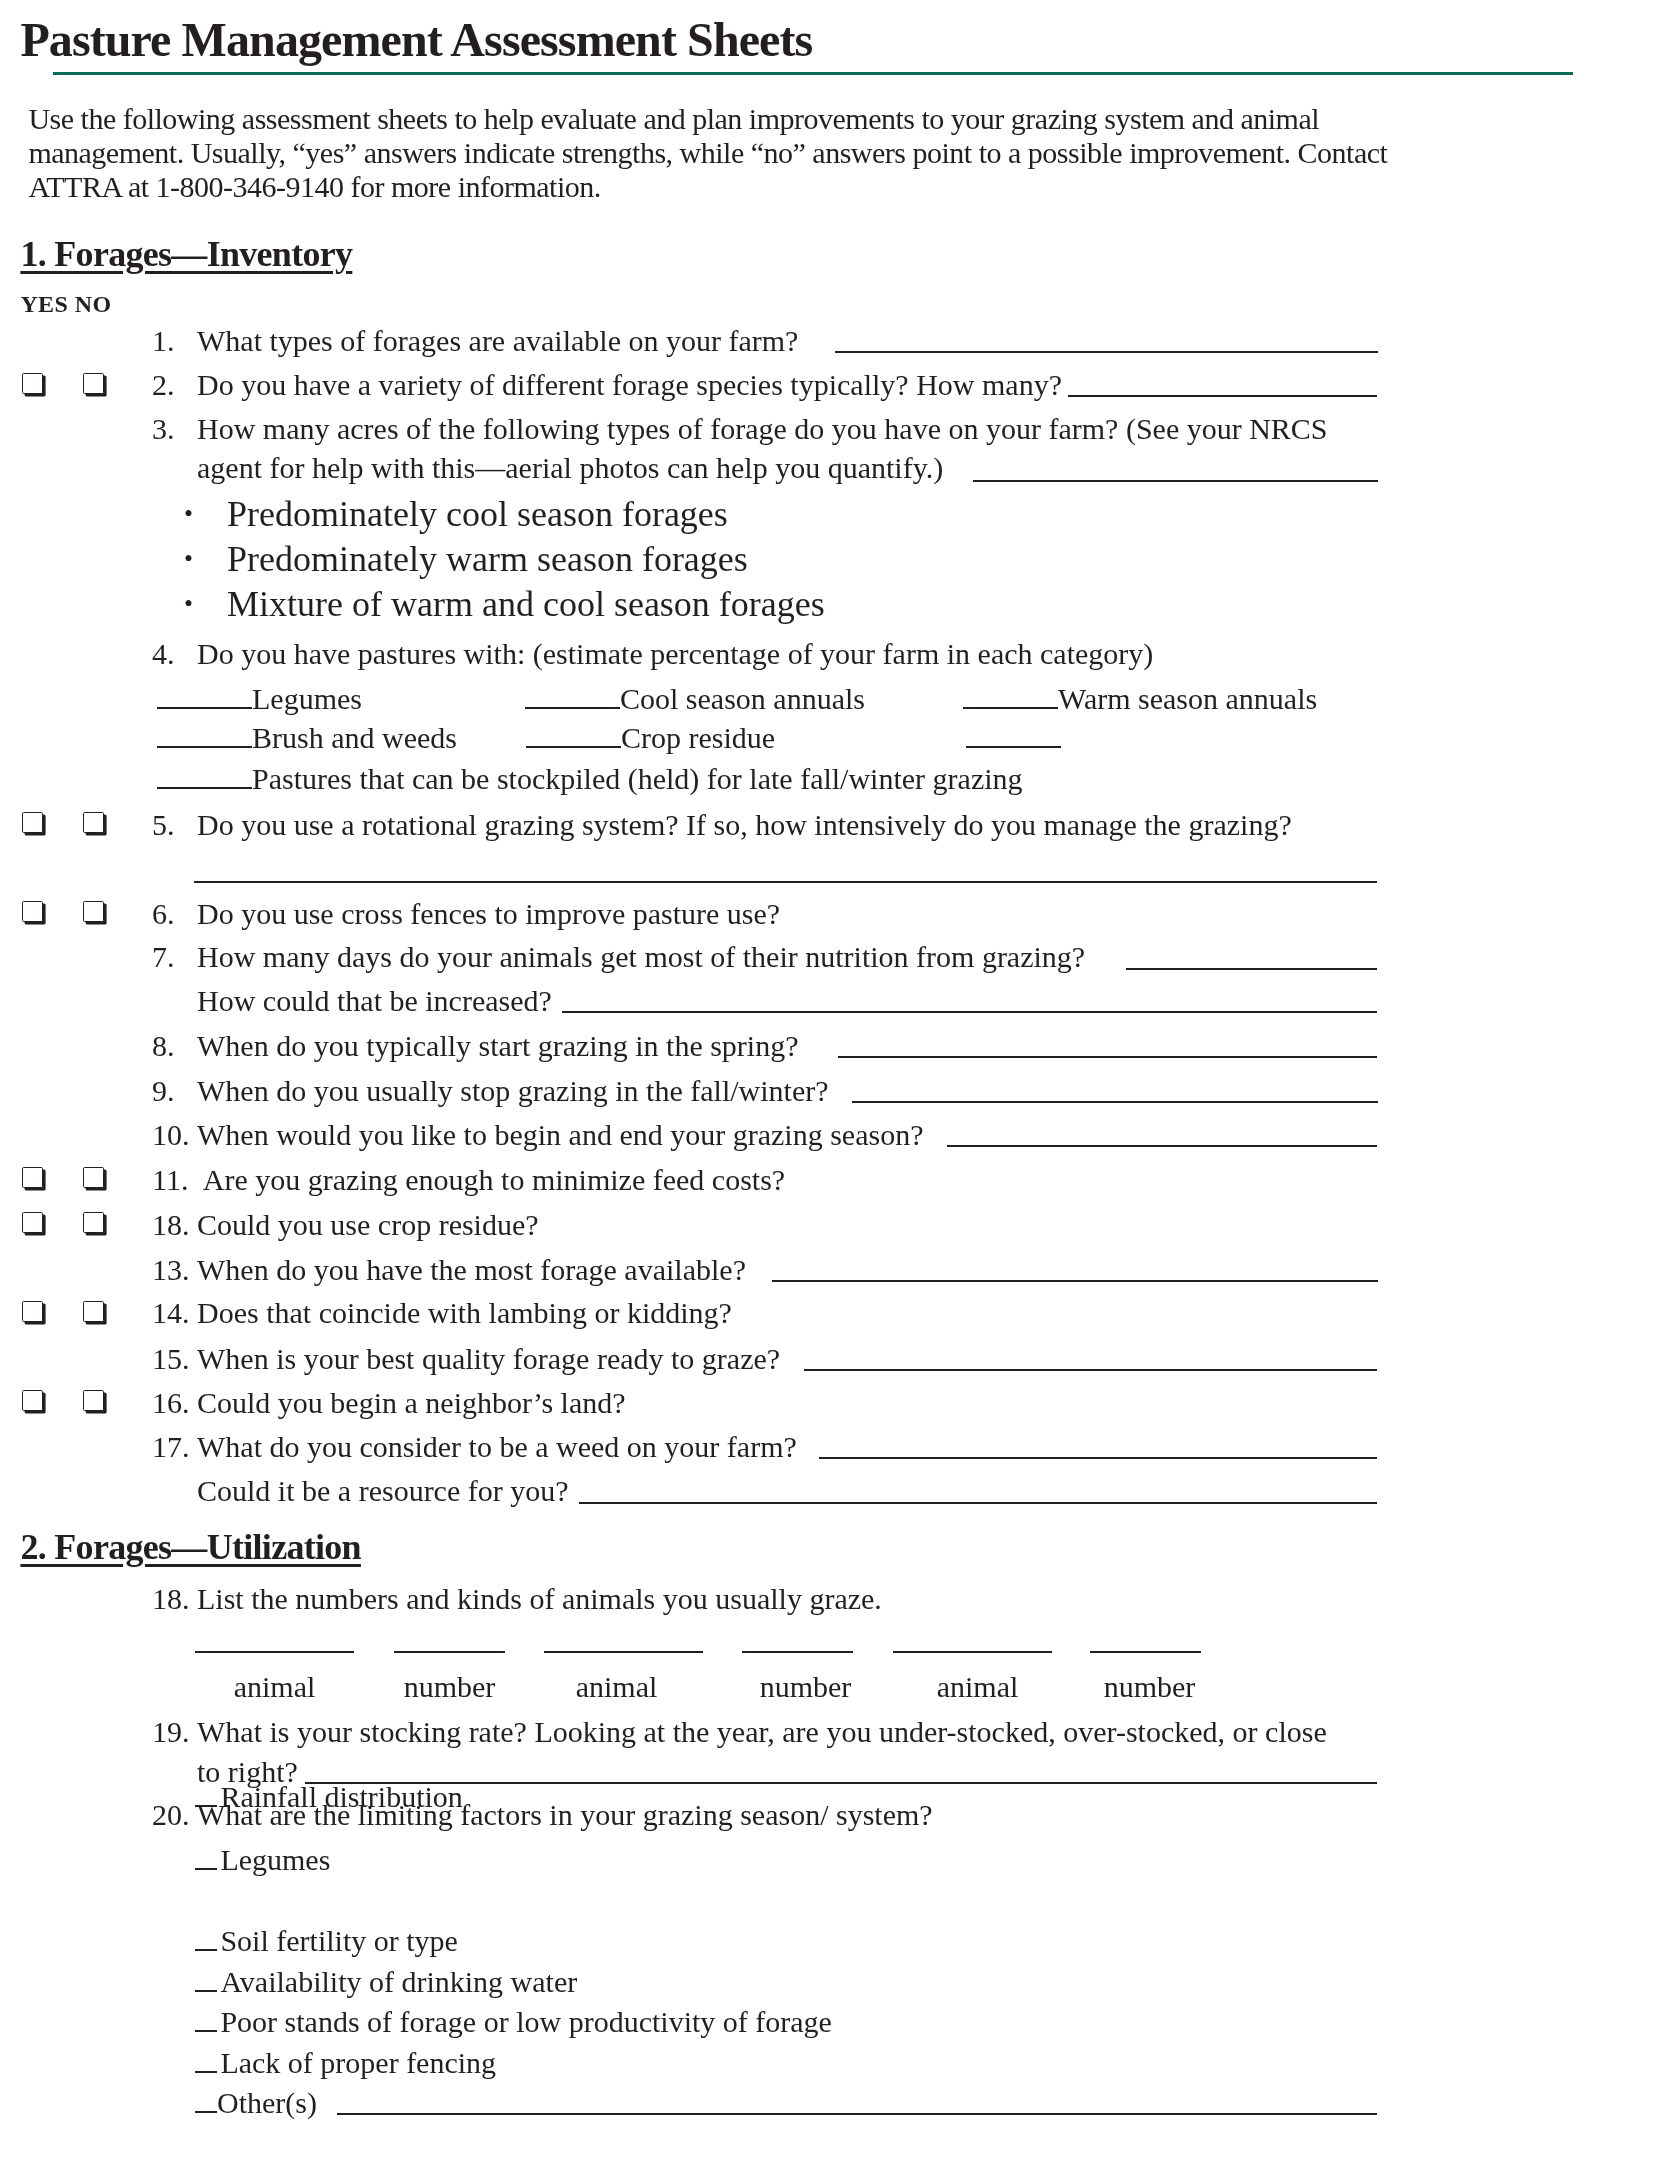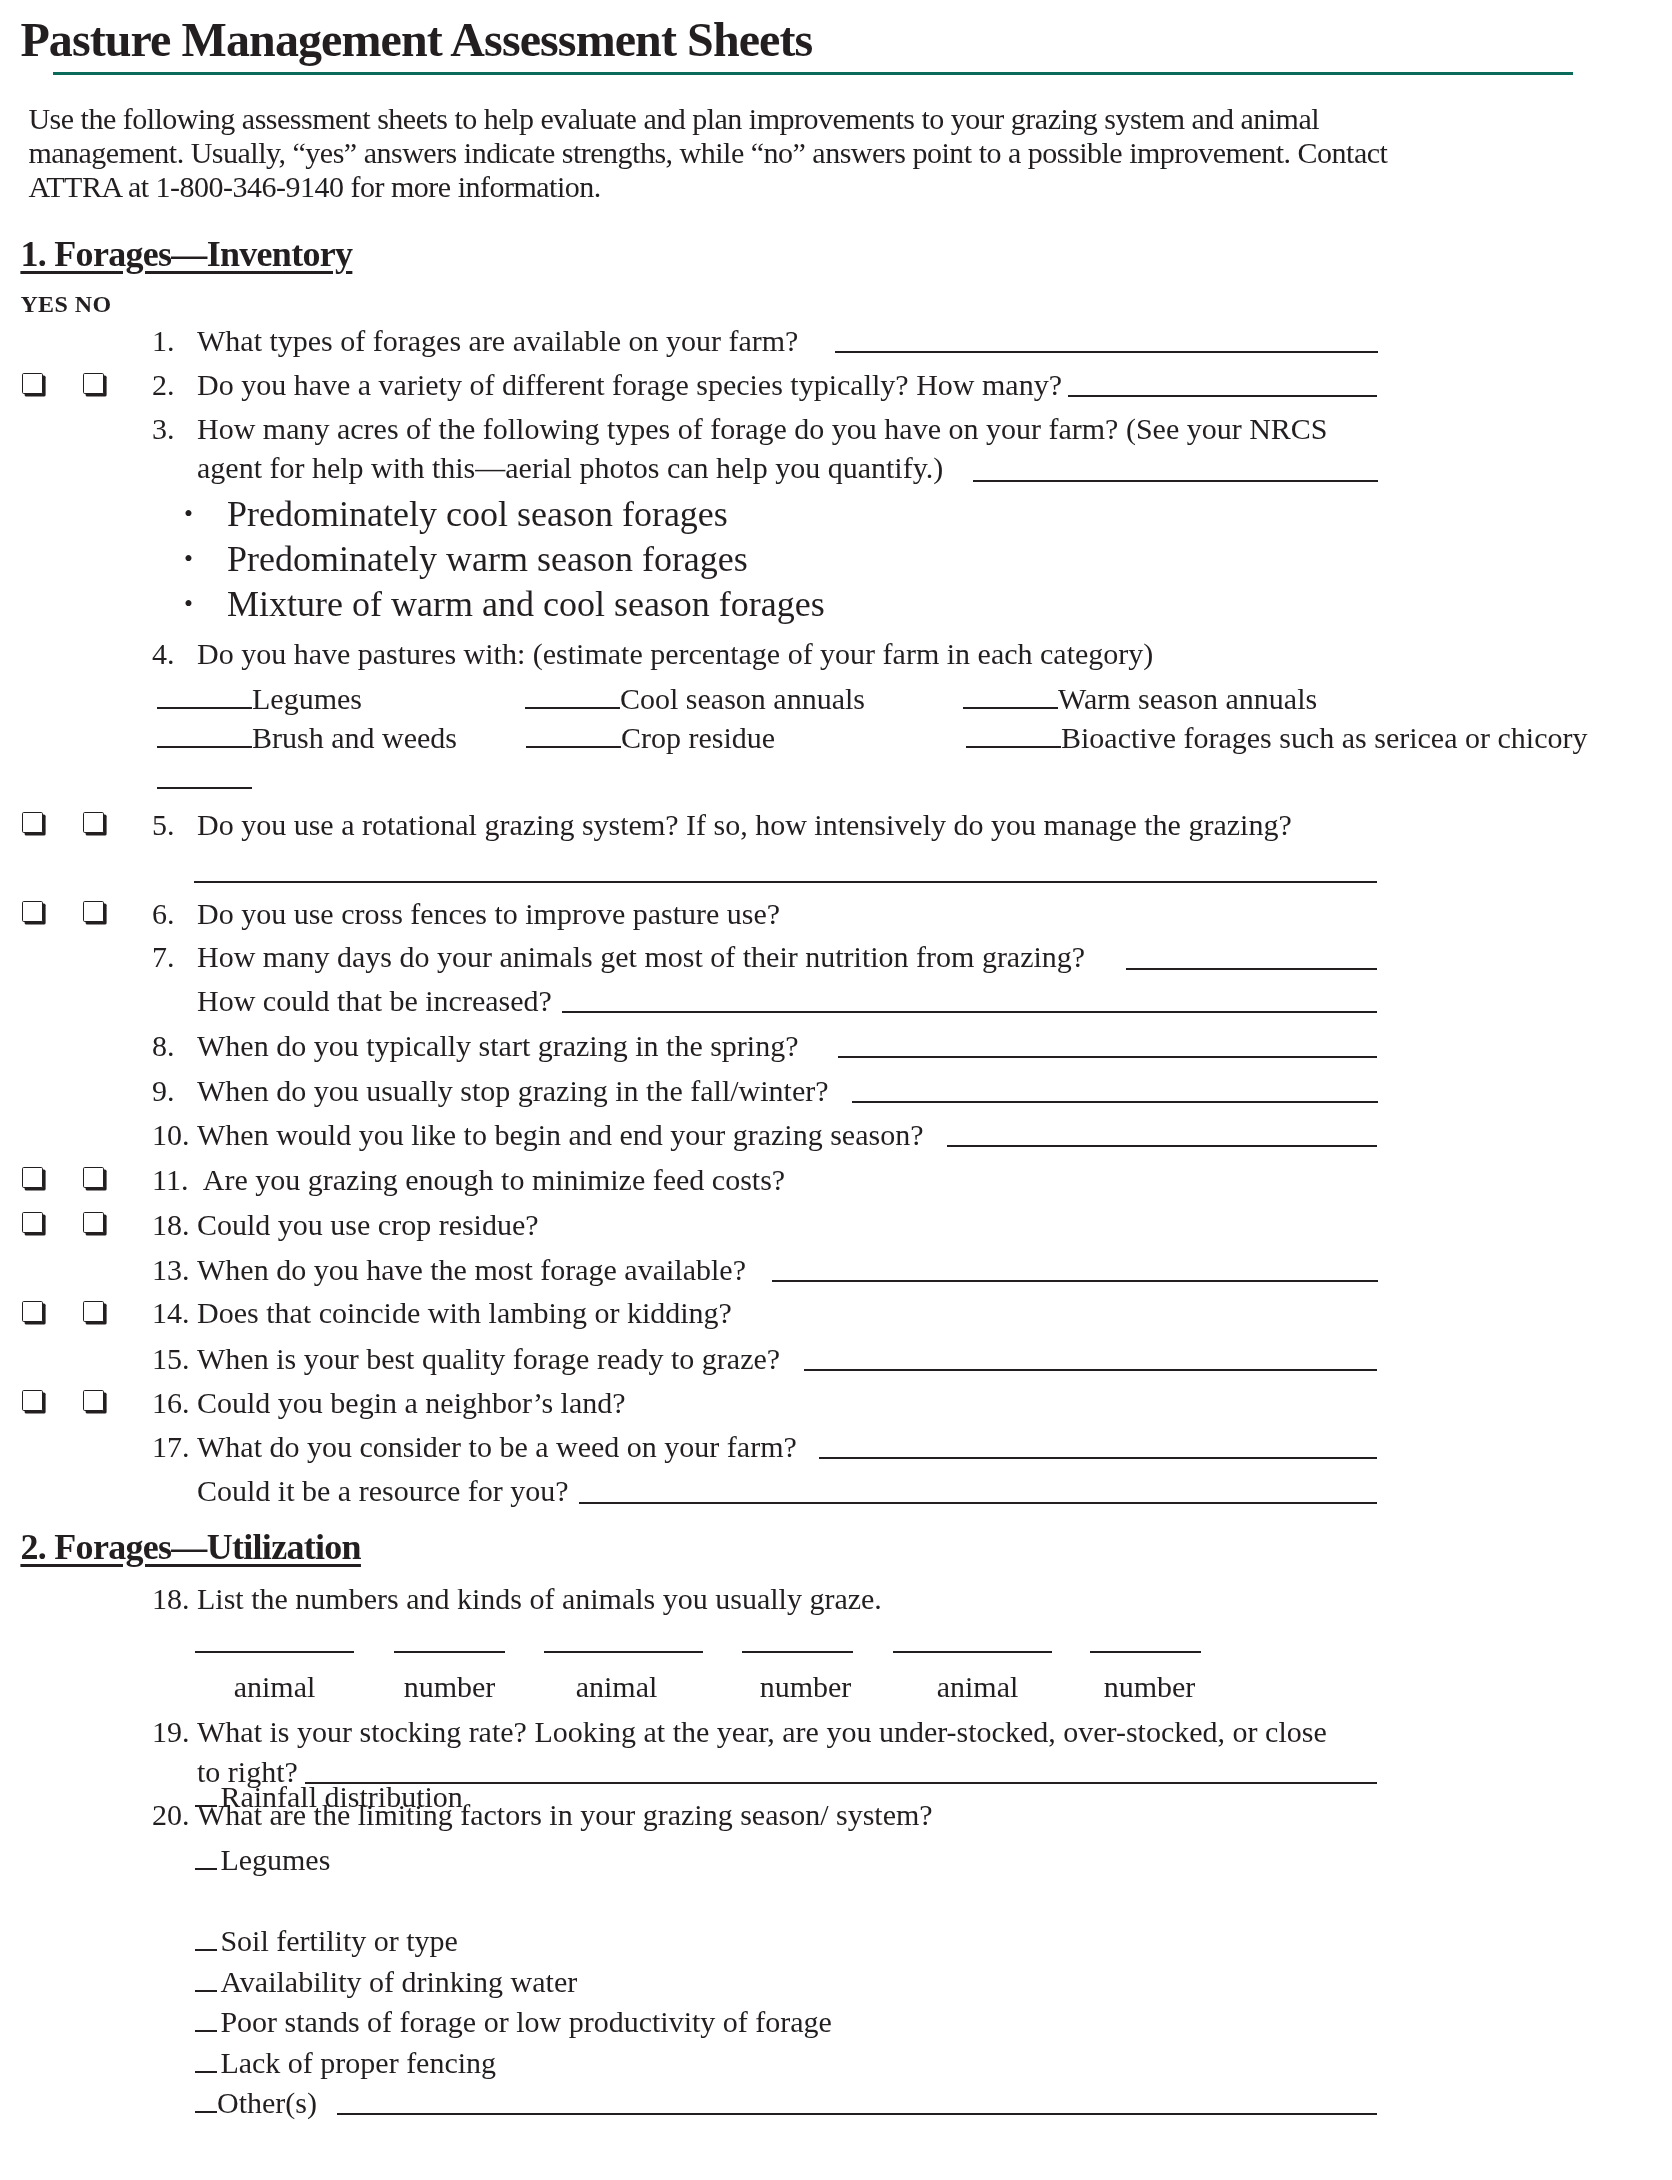--- a/index.html
+++ b/index.html
@@ -59,22 +59,22 @@
 <div class="bt serif" style="top:587px">Mixture of warm and cool season forages</div>
 
 <div class="num serif" style="top:637px">4.</div>
 <div class="qt serif" style="top:637px">Do you have pastures with: (estimate percentage of your farm in each category)</div>
 
 <div class="g4 serif" style="left:157px; top:682px"><span class="ln"></span><span>Legumes</span></div>
 <div class="g4 serif" style="left:525px; top:682px"><span class="ln"></span><span>Cool season annuals</span></div>
 <div class="g4 serif" style="left:963px; top:682px"><span class="ln"></span><span>Warm season annuals</span></div>
 <div class="g4 serif" style="left:157px; top:721px"><span class="ln"></span><span>Brush and weeds</span></div>
 <div class="g4 serif" style="left:526px; top:721px"><span class="ln"></span><span>Crop residue</span></div>
-<div class="g4 serif" style="left:966px; top:721px"><span class="ln"></span><span>Bioactive forages such as sericea or chicory</span></div>
-<div class="g4 serif" style="left:157px; top:762px"><span class="ln"></span></div>
+<div class="g4 serif" style="left:966px; top:721px"><span class="ln"></span></div>
+<div class="g4 serif" style="left:157px; top:762px"><span class="ln"></span><span>Pastures that can be stockpiled (held) for late fall/winter grazing</span></div>
 
 <div class="cb" style="left:22px; top:812px"></div>
 <div class="cb" style="left:83px; top:812px"></div>
 <div class="num serif" style="top:808px">5.</div>
 <div class="qt serif" style="top:808px">Do you use a rotational grazing system? If so, how intensively do you manage the grazing?</div>
 <div class="blank" style="left:194px; width:1183px; top:881px"></div>
 
 <div class="cb" style="left:22px; top:901px"></div>
 <div class="cb" style="left:83px; top:901px"></div>
 <div class="num serif" style="top:897px">6.</div>

